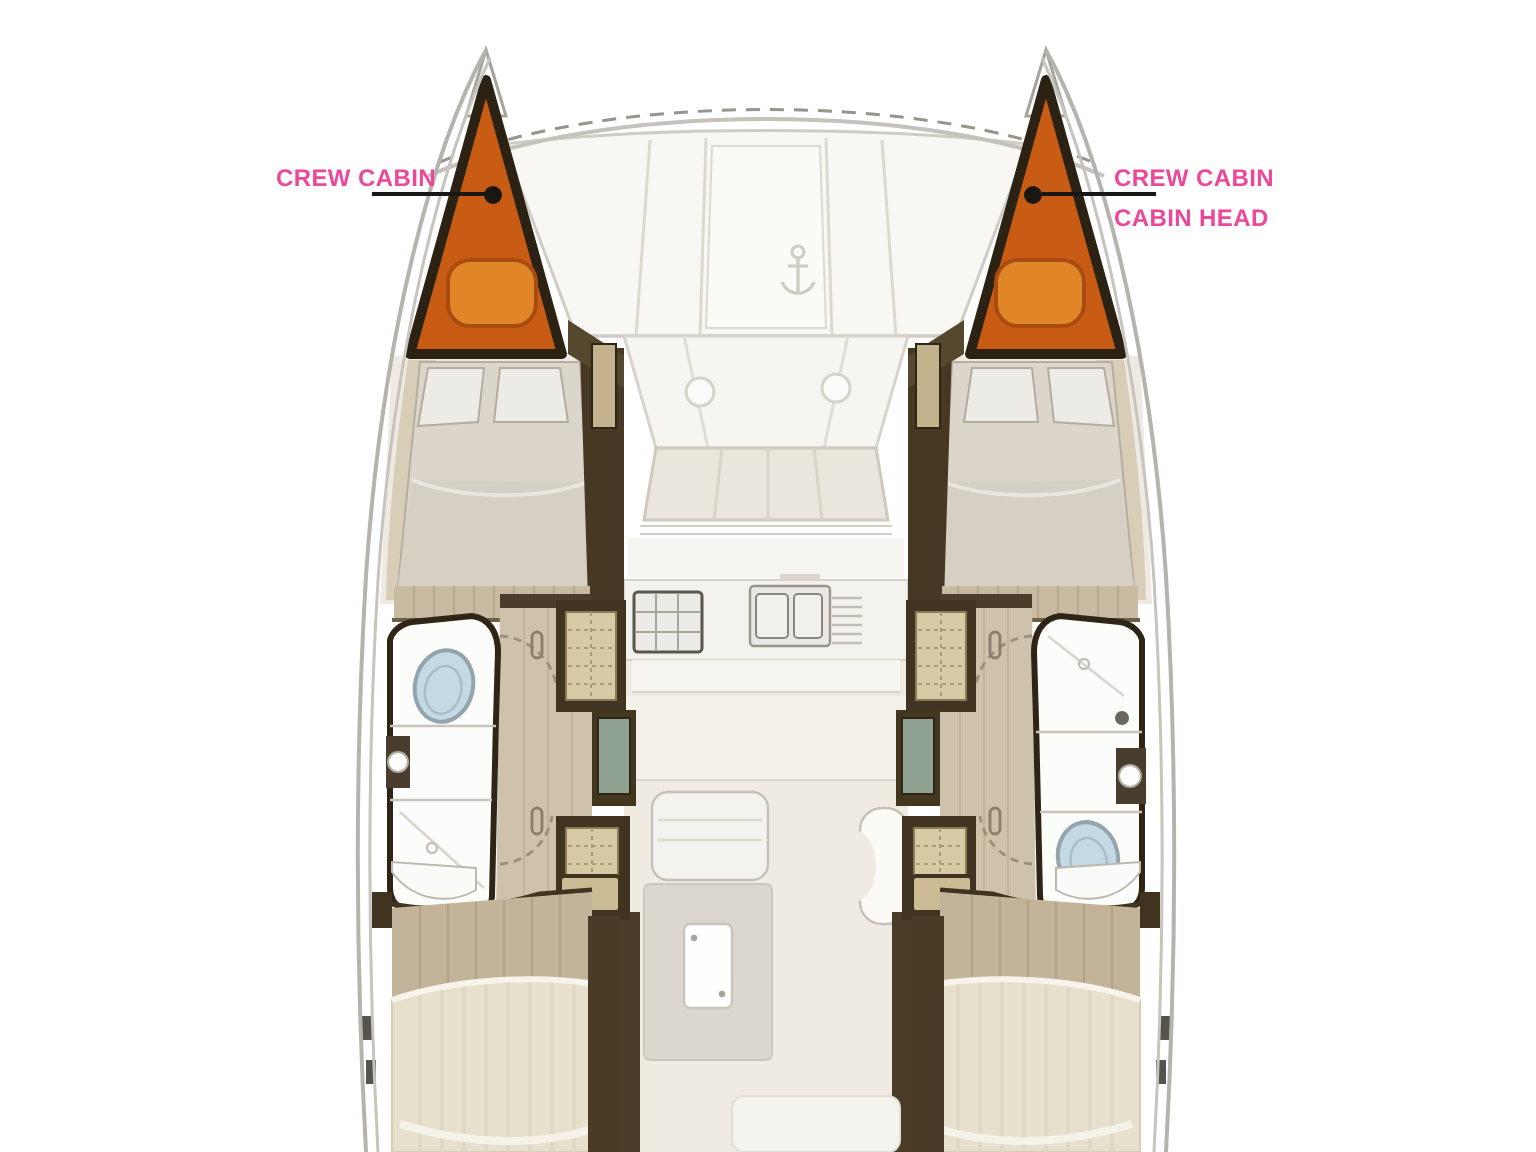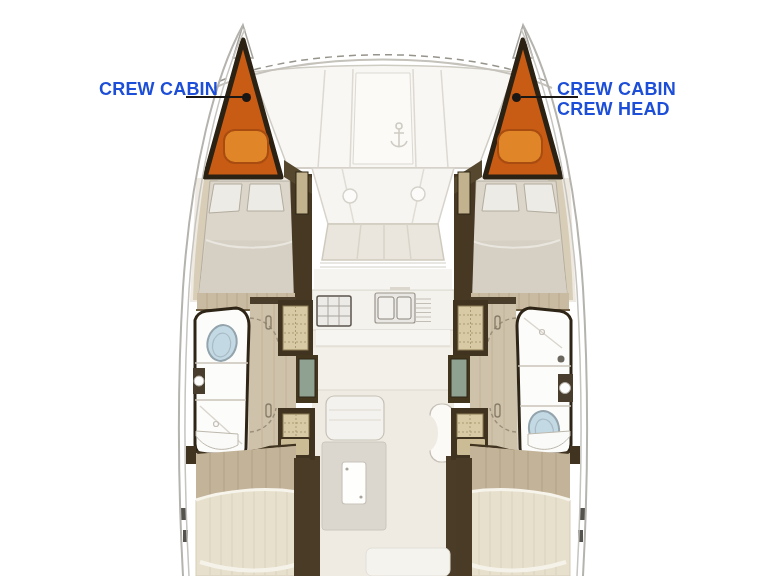--- a/index.html
+++ b/index.html
@@ -1,19 +1,19 @@
 <!DOCTYPE html>
 <html><head>
 <meta charset="utf-8">
 <style>
   html,body{margin:0;padding:0;background:#fff;}
   .canvas{position:relative;width:768px;height:576px;background:#ffffff;overflow:hidden;
           font-family:"Liberation Sans",sans-serif;}
   svg{position:absolute;top:0;left:0;}
-  .callout{position:absolute;color:#1d4ed8;font-weight:700;font-size:18px;
+  .callout{position:absolute;color:#ec4899;font-weight:700;font-size:12px;
            letter-spacing:.2px;line-height:20px;white-space:nowrap;}
   .callout.left{text-align:right;}
   .leader{position:absolute;height:2px;background:#1a1613;}
   .leader-dot{position:absolute;width:9px;height:9px;border-radius:50%;background:#1a1613;}
 </style>
 </head>
 <body>
 
 <div class="canvas">
 
@@ -211,18 +211,18 @@
     <path d="M521,29 C545,80 569,172 577,290 C583,390 582,484 577,576" stroke="#c6c4bf" stroke-width="1.5" fill="none"></path>
   </g>
 </svg>
 
   <div class="callout left" style="right:550px;top:79px;">CREW CABIN</div>
   <div class="leader" style="left:186px;top:96px;width:58px;"></div>
   <div class="leader-dot" style="left:242px;top:93px;"></div>
 
   <div class="callout" style="left:557px;top:79px;">
     <div>CREW CABIN</div>
-    <div>CREW HEAD</div>
+    <div>CABIN HEAD</div>
   </div>
   <div class="leader" style="left:521px;top:96px;width:57px;"></div>
   <div class="leader-dot" style="left:512px;top:93px;"></div>
 
 </div>
 
 </body></html>

